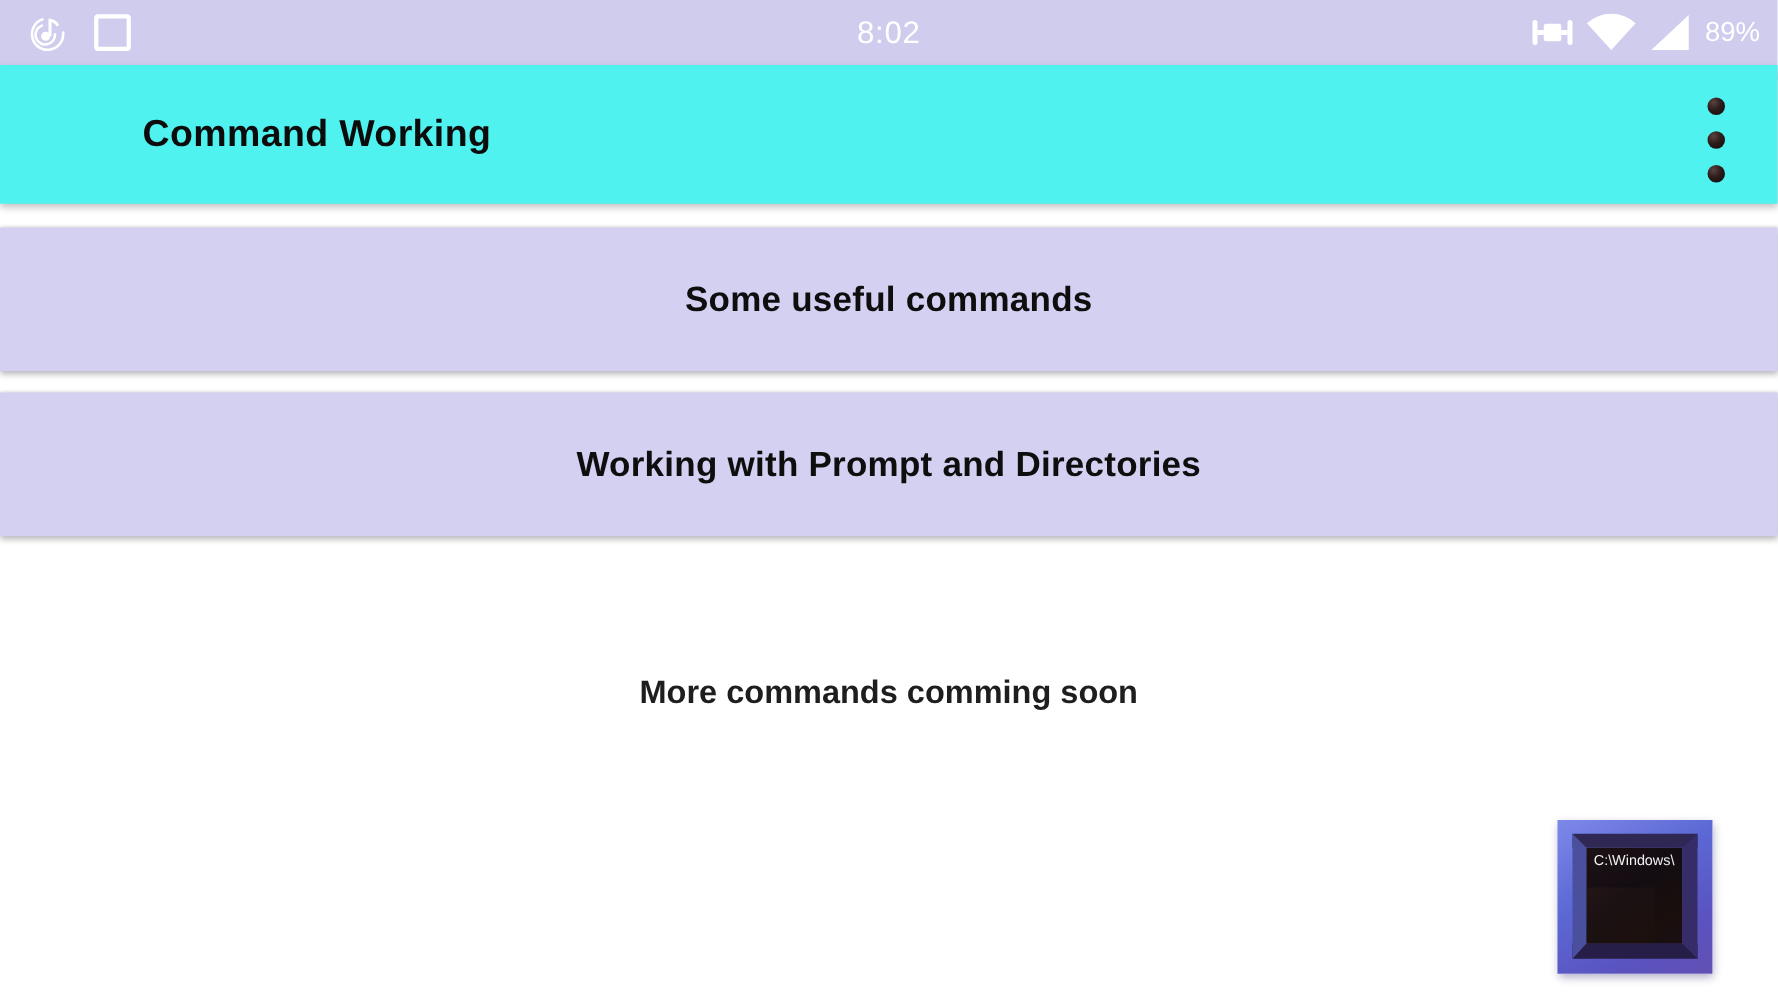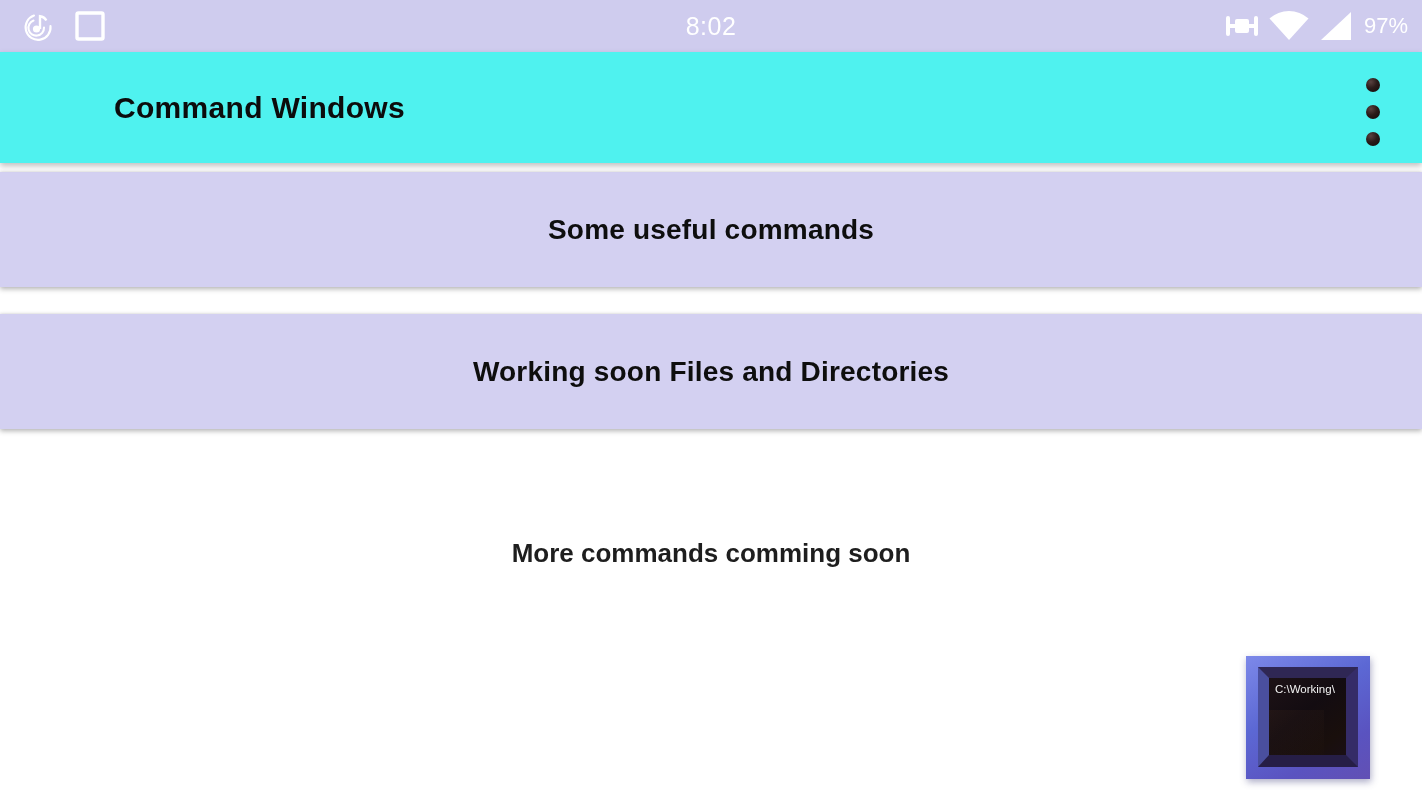--- a/index.html
+++ b/index.html
@@ -62,21 +62,21 @@
   
   .menu-button {
     position: absolute; left: 0; width: 100%; height: 115px;
     background: #d3d0f1;
     box-shadow: 0 2px 5px rgba(0,0,0,0.30), 0 -1px 2px rgba(0,0,0,0.06);
     display: flex; align-items: center; justify-content: center;
     font-size: 28px; font-weight: bold; color: #0e0e0e;
     border: none; cursor: pointer;
     letter-spacing: 0.2px;
   }
-  .menu-button-1 { top: 172px; }
+  .menu-button-1 { top: 182px; }
   .menu-button-2 { top: 314px; }
 
   
   .coming-soon {
     position: absolute; top: 538px; left: 0; width: 100%;
     text-align: center;
     font-size: 26px; color: #1e1e1e; font-weight: 700;
   }
 
   
@@ -149,36 +149,36 @@
     <span>
       <svg class="icon-svg" width="42" height="32" viewBox="0 0 42 32">
         <path d="M21 30 L1.5 8.5 A 29 29 0 0 1 40.5 8.5 Z" fill="#ffffff"></path>
       </svg>
     </span>
     <span>
       <svg class="icon-svg" width="34" height="30" viewBox="0 0 34 30">
         <path d="M32 1 L32 29 L2 29 Z" fill="#ffffff"></path>
       </svg>
     </span>
-    <span class="sb-battery-text">97%</span>
+    <span class="sb-battery-text">89%</span>
   </div>
 </div>
 
 <div class="app-bar">
-  <div class="app-bar-title">Command Windows</div>
+  <div class="app-bar-title">Command Working</div>
   <div class="overflow-menu">
     <span class="overflow-dot"></span>
     <span class="overflow-dot"></span>
     <span class="overflow-dot"></span>
   </div>
 </div>
 
 <button class="menu-button menu-button-1">Some useful commands</button>
 
-<button class="menu-button menu-button-2">Working soon Files and Directories</button>
+<button class="menu-button menu-button-2">Working with Prompt and Directories</button>
 
 <div class="coming-soon">More commands comming soon</div>
 
 <div class="term-icon">
   <div class="term-bevel">
-    <div class="term-screen">C:\Working\</div>
+    <div class="term-screen">C:\Windows\</div>
   </div>
 </div>
 
 </body></html>

